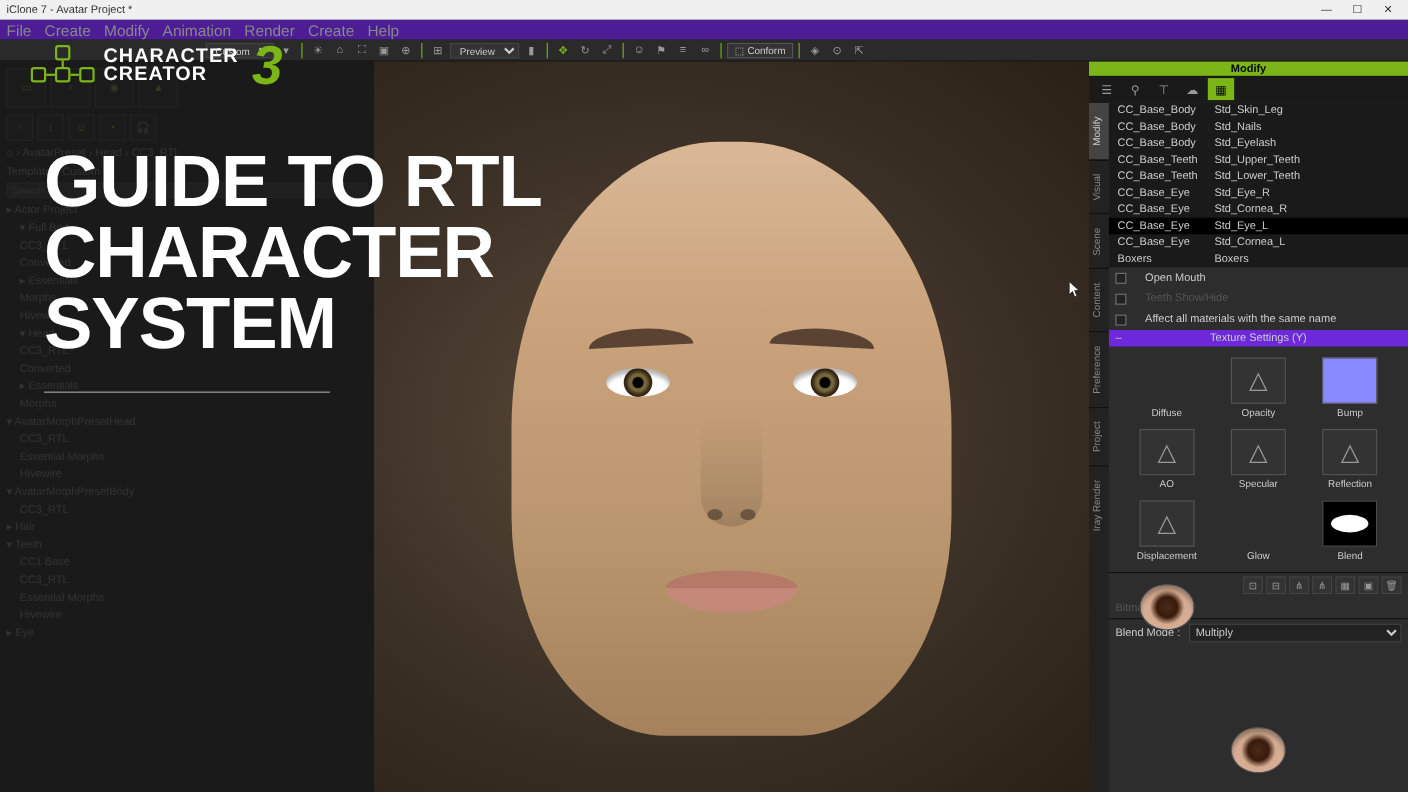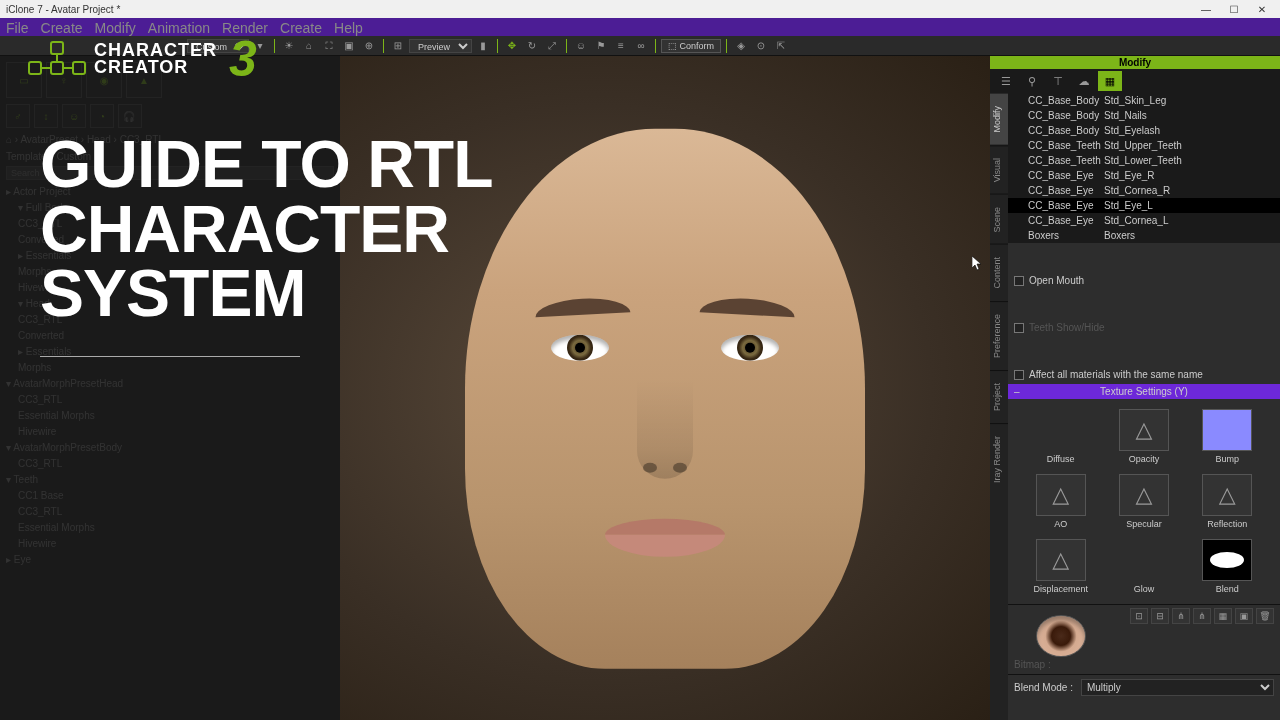--- a/index.html
+++ b/index.html
@@ -59,24 +59,24 @@
 .sidetabs { display:flex; flex-direction:column; width:18px; background:#222; }
 .sidetabs .st { writing-mode:vertical-rl; transform:rotate(180deg); font-size:9px; color:#888; padding:12px 2px; border-bottom:1px solid #111; text-align:center; }
 .sidetabs .st.active { background:#444; color:#ccc; }
 
 .panel-body { display:flex; flex:1; overflow:hidden; }
 .panel-content { flex:1; display:flex; flex-direction:column; overflow:auto; }
 
 .mat-list { background:#1a1a1a; }
 .mat-row { display:flex; font-size:10px; color:#ccc; padding:2px 0; }
 .mat-row.sel { background:#000; }
-.mat-row .c1 { width:90px; padding-left:20px; }
+.mat-row .c1 { width:90px; padding-left:8px; }
 .mat-row .c2 { flex:1; padding-left:6px; }
 
-.chk-row { display:flex; align-items:center; gap:5px; padding:4px 6px; font-size:10px; color:#ccc;margin-top:28px; }
+.chk-row { display:flex; align-items:center; gap:17px; padding:4px 6px; font-size:10px; color:#ccc; }
 .chk-row.dis { color:#555; }
 .chk { width:10px; height:10px; border:1px solid #777; background:#222; }
 
 .section-hdr { background:#6d28d9; font-size:10px; text-align:center; padding:2px 0; color:#ccc; position:relative; }
 .section-hdr::before { content:'–'; position:absolute; left:6px; }
 
 .shader-row { display:flex; align-items:center; gap:8px; padding:4px 6px; font-size:10px; }
 .shader-row select { flex:1; background:#222; border:1px solid #444; color:#ccc; font-size:10px; padding:1px; }
 
 .tex-grid { display:grid; grid-template-columns:repeat(3,1fr); gap:10px 18px; padding:10px 20px; }
@@ -202,20 +202,21 @@
         <div class="ind">    CC3_RTL</div>
         <div class="ind">    Converted</div>
         <div class="ind">  ▸ Essentials</div>
         <div class="ind">    Morphs</div>
         <div>▾ AvatarMorphPresetHead</div>
         <div class="ind">    CC3_RTL</div>
         <div class="ind">    Essential Morphs</div>
         <div class="ind">    Hivewire</div>
         <div>▾ AvatarMorphPresetBody</div>
         <div class="ind">    CC3_RTL</div>
+        <div>▸ Hair</div>
         <div>▾ Teeth</div>
         <div class="ind">    CC1 Base</div>
         <div class="ind">    CC3_RTL</div>
         <div class="ind">    Essential Morphs</div>
         <div class="ind">    Hivewire</div>
         <div>▸ Eye</div>
     </div>
   </div>
 
   <div class="viewport">

